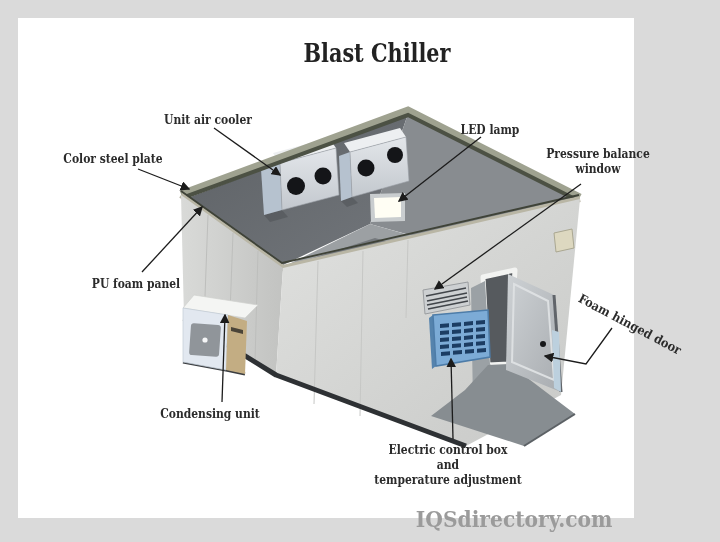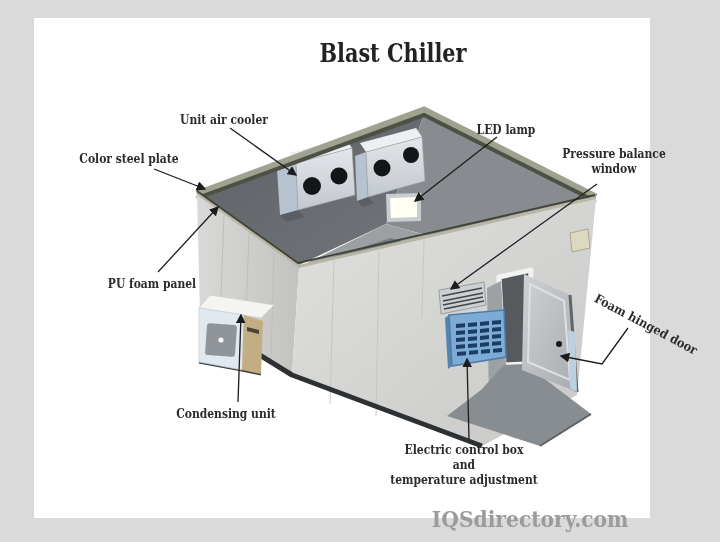--- a/index.html
+++ b/index.html
@@ -1,18 +1,18 @@
 <!DOCTYPE html>
 <html><head>
 <meta charset="utf-8">
 <style>
   html,body{margin:0;padding:0;}
   body{width:720px;height:542px;overflow:hidden;font-family:"DejaVu Serif","Liberation Serif",serif;}
   .frame{position:relative;width:720px;height:542px;background:#dadada;}
-  .card{position:absolute;left:34px;top:18px;width:616px;height:500px;background:#ffffff;}
+  .card{position:absolute;left:18px;top:18px;width:616px;height:500px;background:#ffffff;}
   .title{position:absolute;left:359px;top:20px;transform:translateX(-50%) scaleX(.8);
          font-size:26px;font-weight:bold;color:#222;margin:0;white-space:nowrap;letter-spacing:0px;}
   svg.illus{position:absolute;left:0;top:0;width:720px;height:542px;pointer-events:none;}
   .label{position:absolute;font-size:12.5px;font-weight:bold;color:#2b2b2b;white-space:nowrap;
          transform:translate(-50%,-50%) scaleX(.86);text-align:center;line-height:15px;}
   .label.rot{transform:translate(-50%,-50%) rotate(28deg) scaleX(.9);}
   .label .ln{display:block;}
   .watermark{position:absolute;right:22px;top:487px;font-size:23px;font-weight:600;color:#9b9b9b;
              transform:scaleX(.88);transform-origin:right center;white-space:nowrap;}
 </style>

